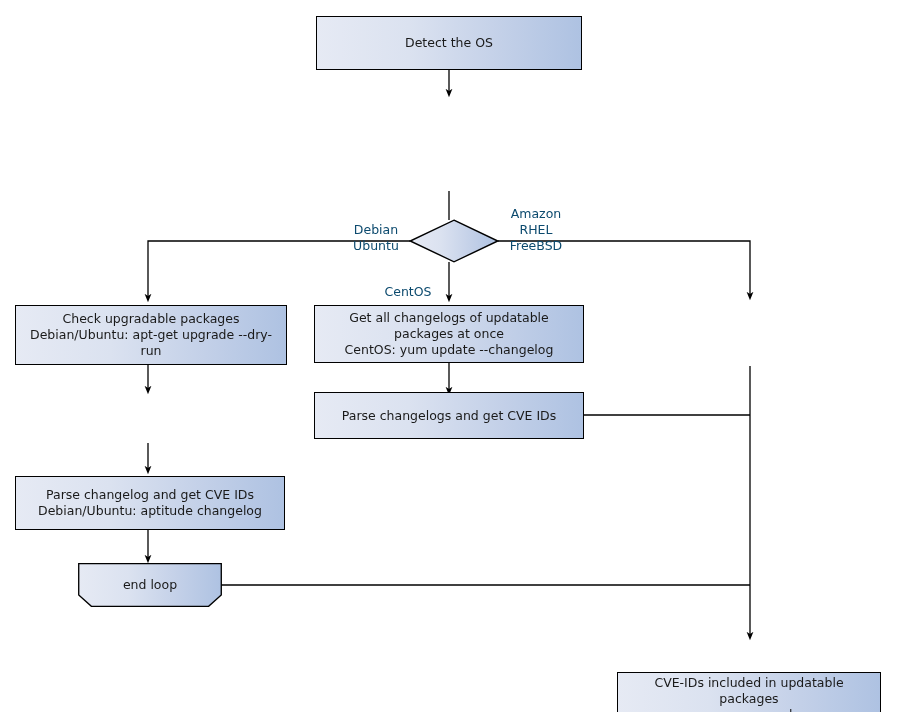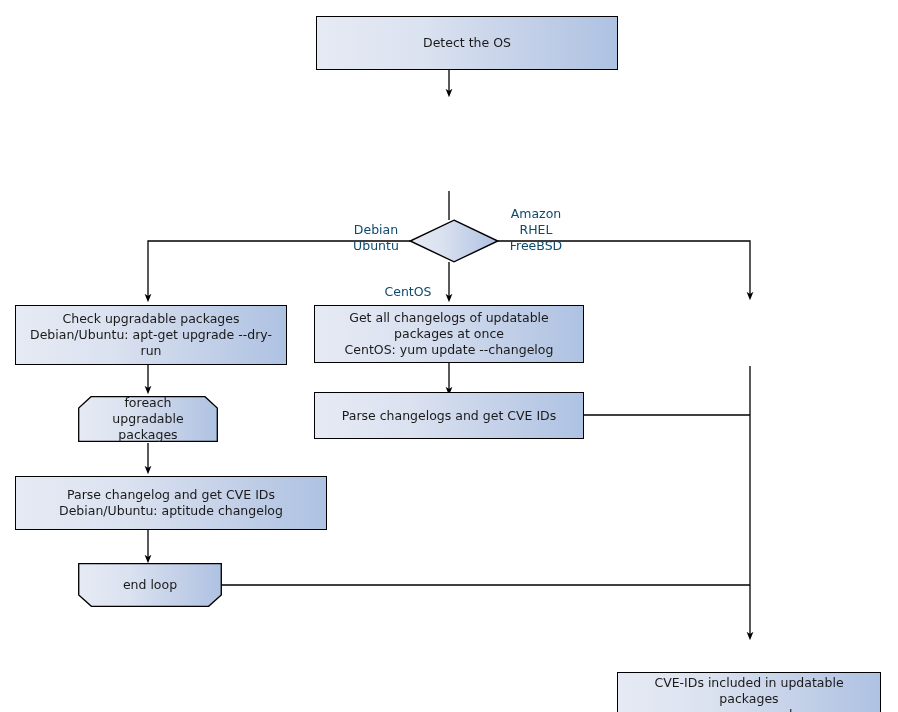--- a/index.html
+++ b/index.html
@@ -114,21 +114,21 @@
       <path d="M449,362 L449,391" marker-end="url(#arrow)"></path>
 
       <path d="M583,415 L750,415"></path>
 
       <path d="M217,585 L750,585"></path>
 
       <path d="M750,366 L750,636" marker-end="url(#arrow)"></path>
     </g>
   </svg>
 
-  <div class="node rect" style="left:316px; top:16px; width:302px; height:54px;">
+  <div class="node rect" style="left:316px; top:16px; width:266px; height:54px;">
     <span class="label">Detect the OS</span>
   </div>
 
 
   <div class="node diamond" style="left:409px; top:219px; width:90px; height:44px;">
     <svg class="shape" viewBox="0 0 90 44" preserveAspectRatio="none">
       <polygon points="45,1.2 88.8,22 45,42.8 1.2,22" fill="url(#boxgrad)" stroke="#000000" stroke-width="1.4"></polygon>
     </svg>
     <span class="label"></span>
   </div>
@@ -152,33 +152,26 @@
     <span class="label">Check upgradable packages
 Debian/Ubuntu: apt-get upgrade --dry-run</span>
   </div>
 
   <div class="node rect" style="left:314px; top:305px; width:270px; height:58px;">
     <span class="label">Get all changelogs of updatable packages at once
 CentOS: yum update --changelog</span>
   </div>
 
 
-  <div class="node hex" style="left:78px; top:396px; width:140px; height:46px;">
-    <svg class="shape" viewBox="0 0 140 46" preserveAspectRatio="none">
-      <polygon points="13,0.7 127,0.7 139.3,12 139.3,45.3 0.7,45.3 0.7,12" fill="url(#boxgrad)" stroke="#000000" stroke-width="1.3"></polygon>
-    </svg>
-    <span class="label">foreach
-upgradable  packages</span>
-  </div>
 
   <div class="node rect" style="left:314px; top:392px; width:270px; height:47px;">
     <span class="label">Parse changelogs and get CVE IDs</span>
   </div>
 
-  <div class="node rect" style="left:15px; top:476px; width:312px; height:54px;">
+  <div class="node rect" style="left:15px; top:476px; width:270px; height:54px;">
     <span class="label">Parse changelog and get  CVE IDs
 Debian/Ubuntu: aptitude changelog</span>
   </div>
 
   <div class="node hex" style="left:78px; top:563px; width:144px; height:44px;">
     <svg class="shape" viewBox="0 0 140 44" preserveAspectRatio="none">
       <polygon points="0.7,0.7 139.3,0.7 139.3,32 127,43.3 13,43.3 0.7,32" fill="url(#boxgrad)" stroke="#000000" stroke-width="1.3"></polygon>
     </svg>
     <span class="label">end loop</span>
   </div>

